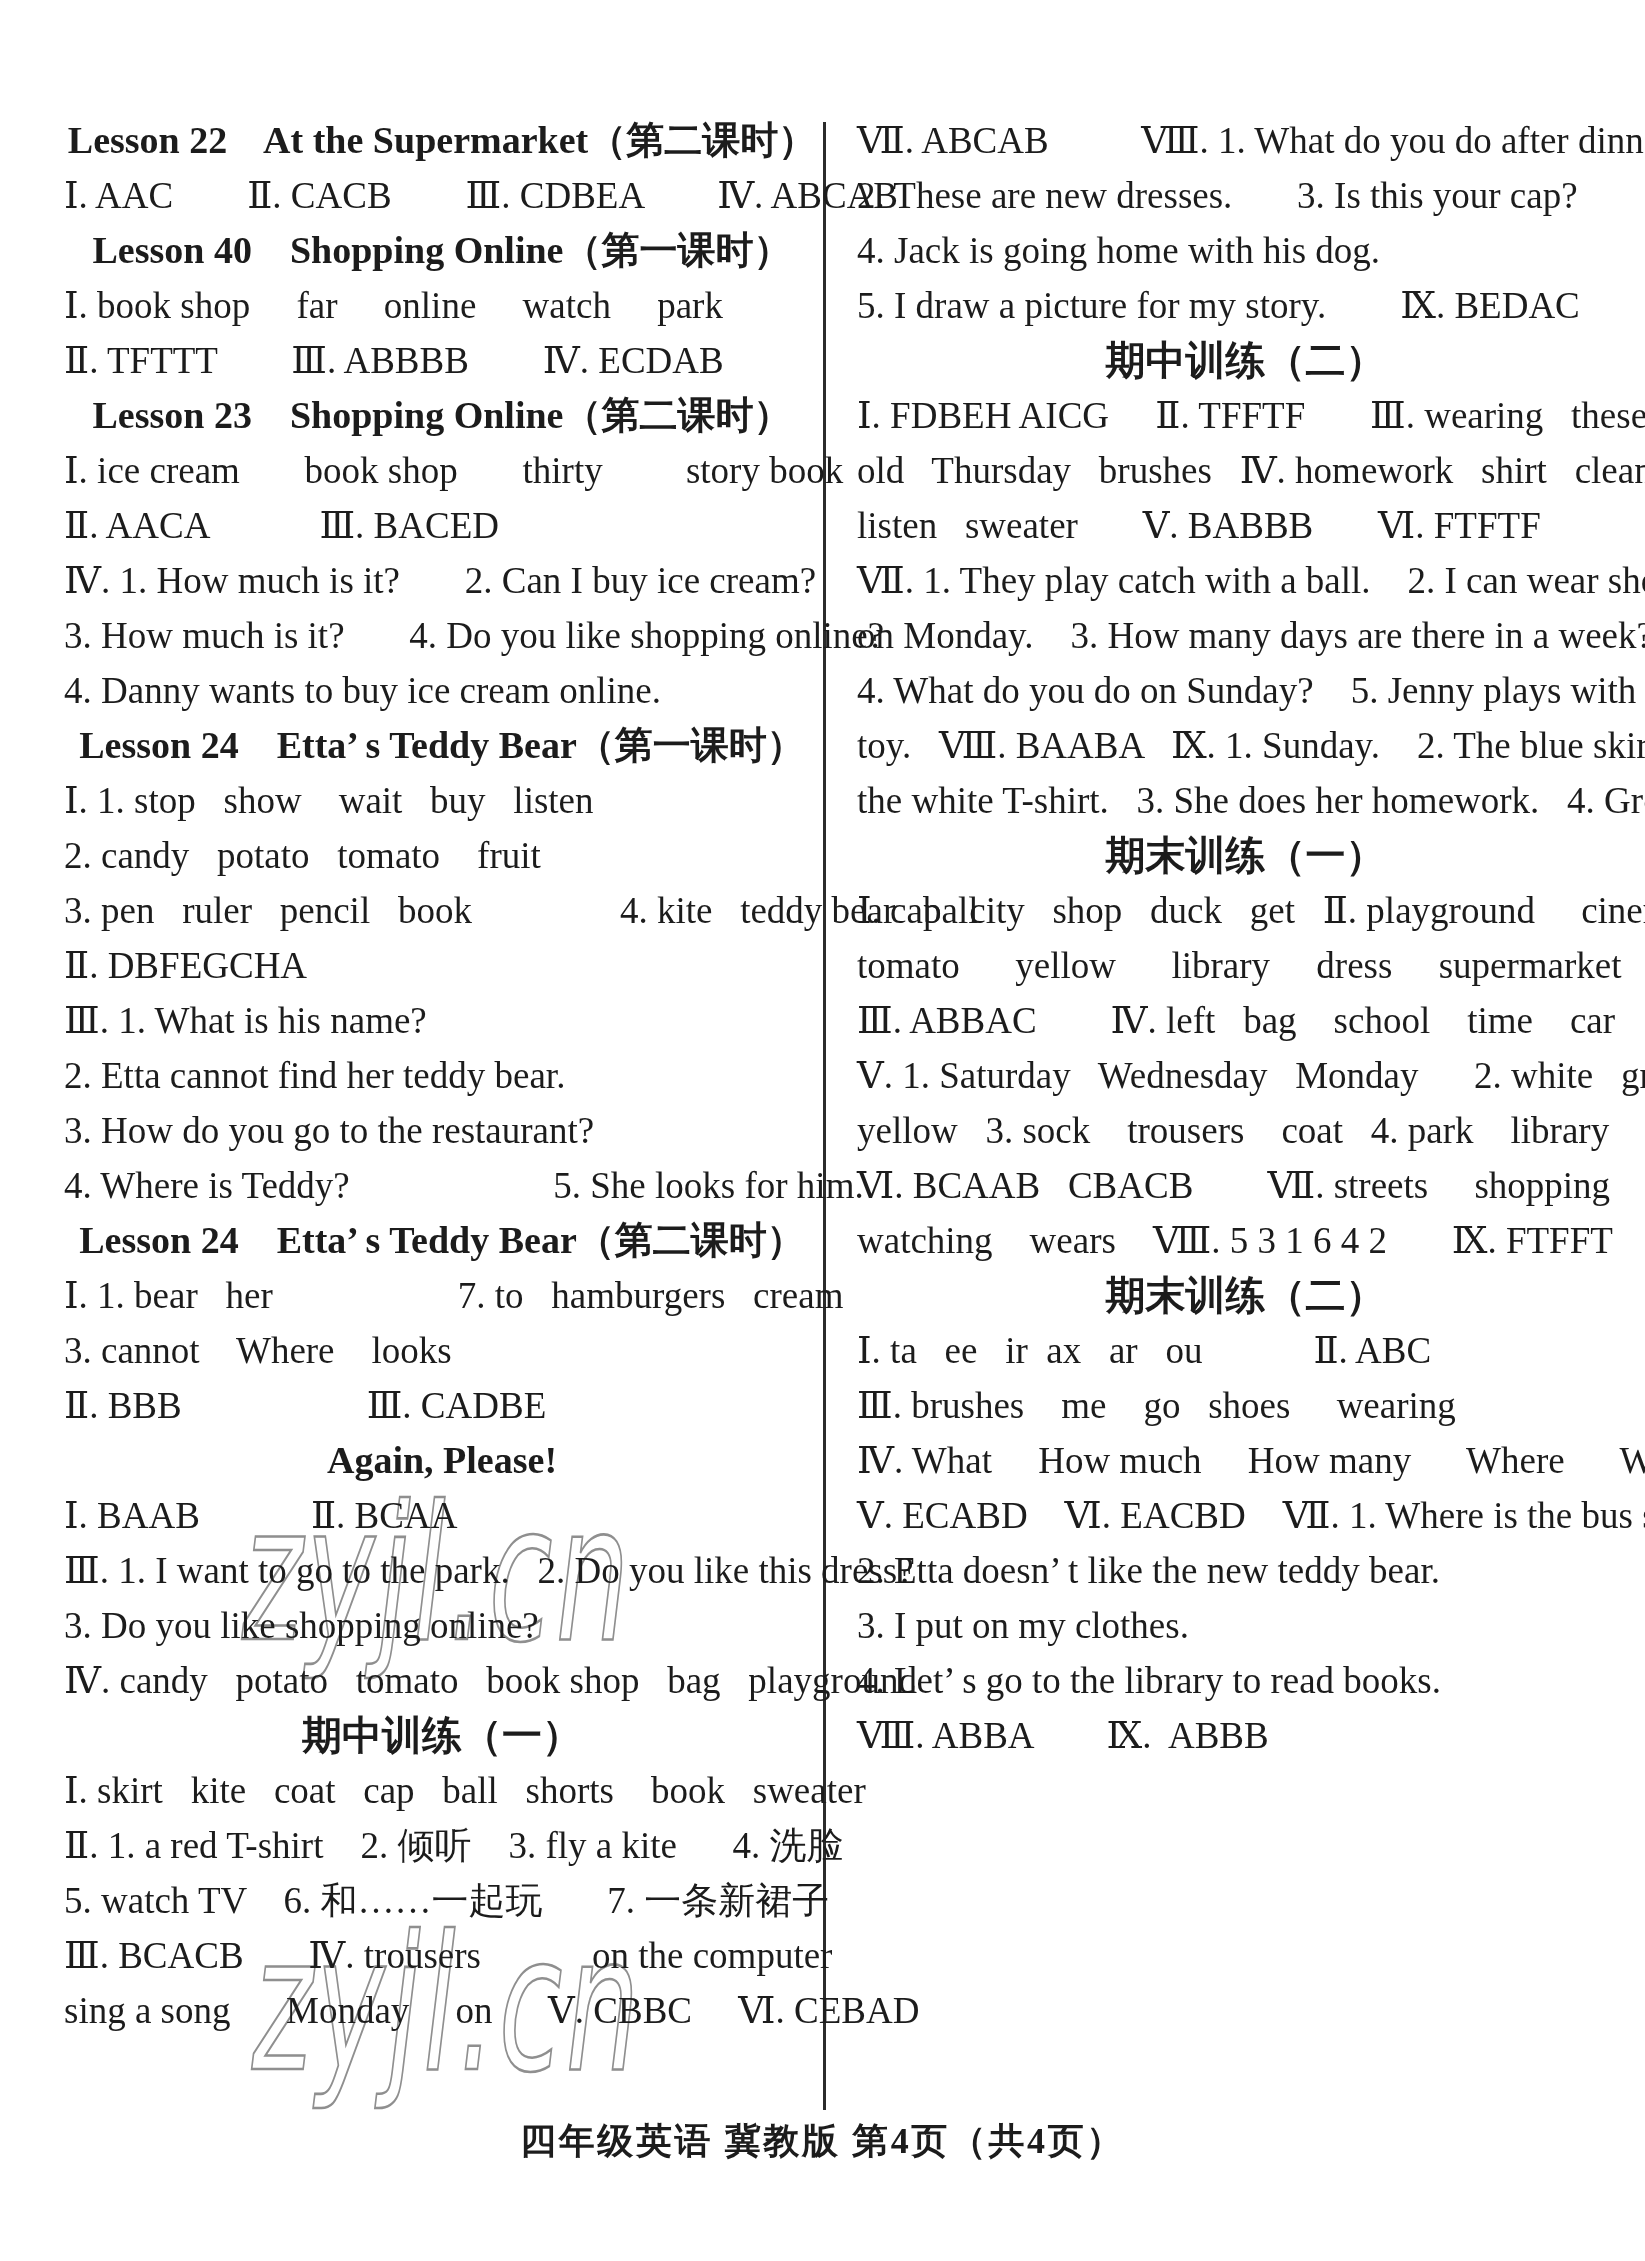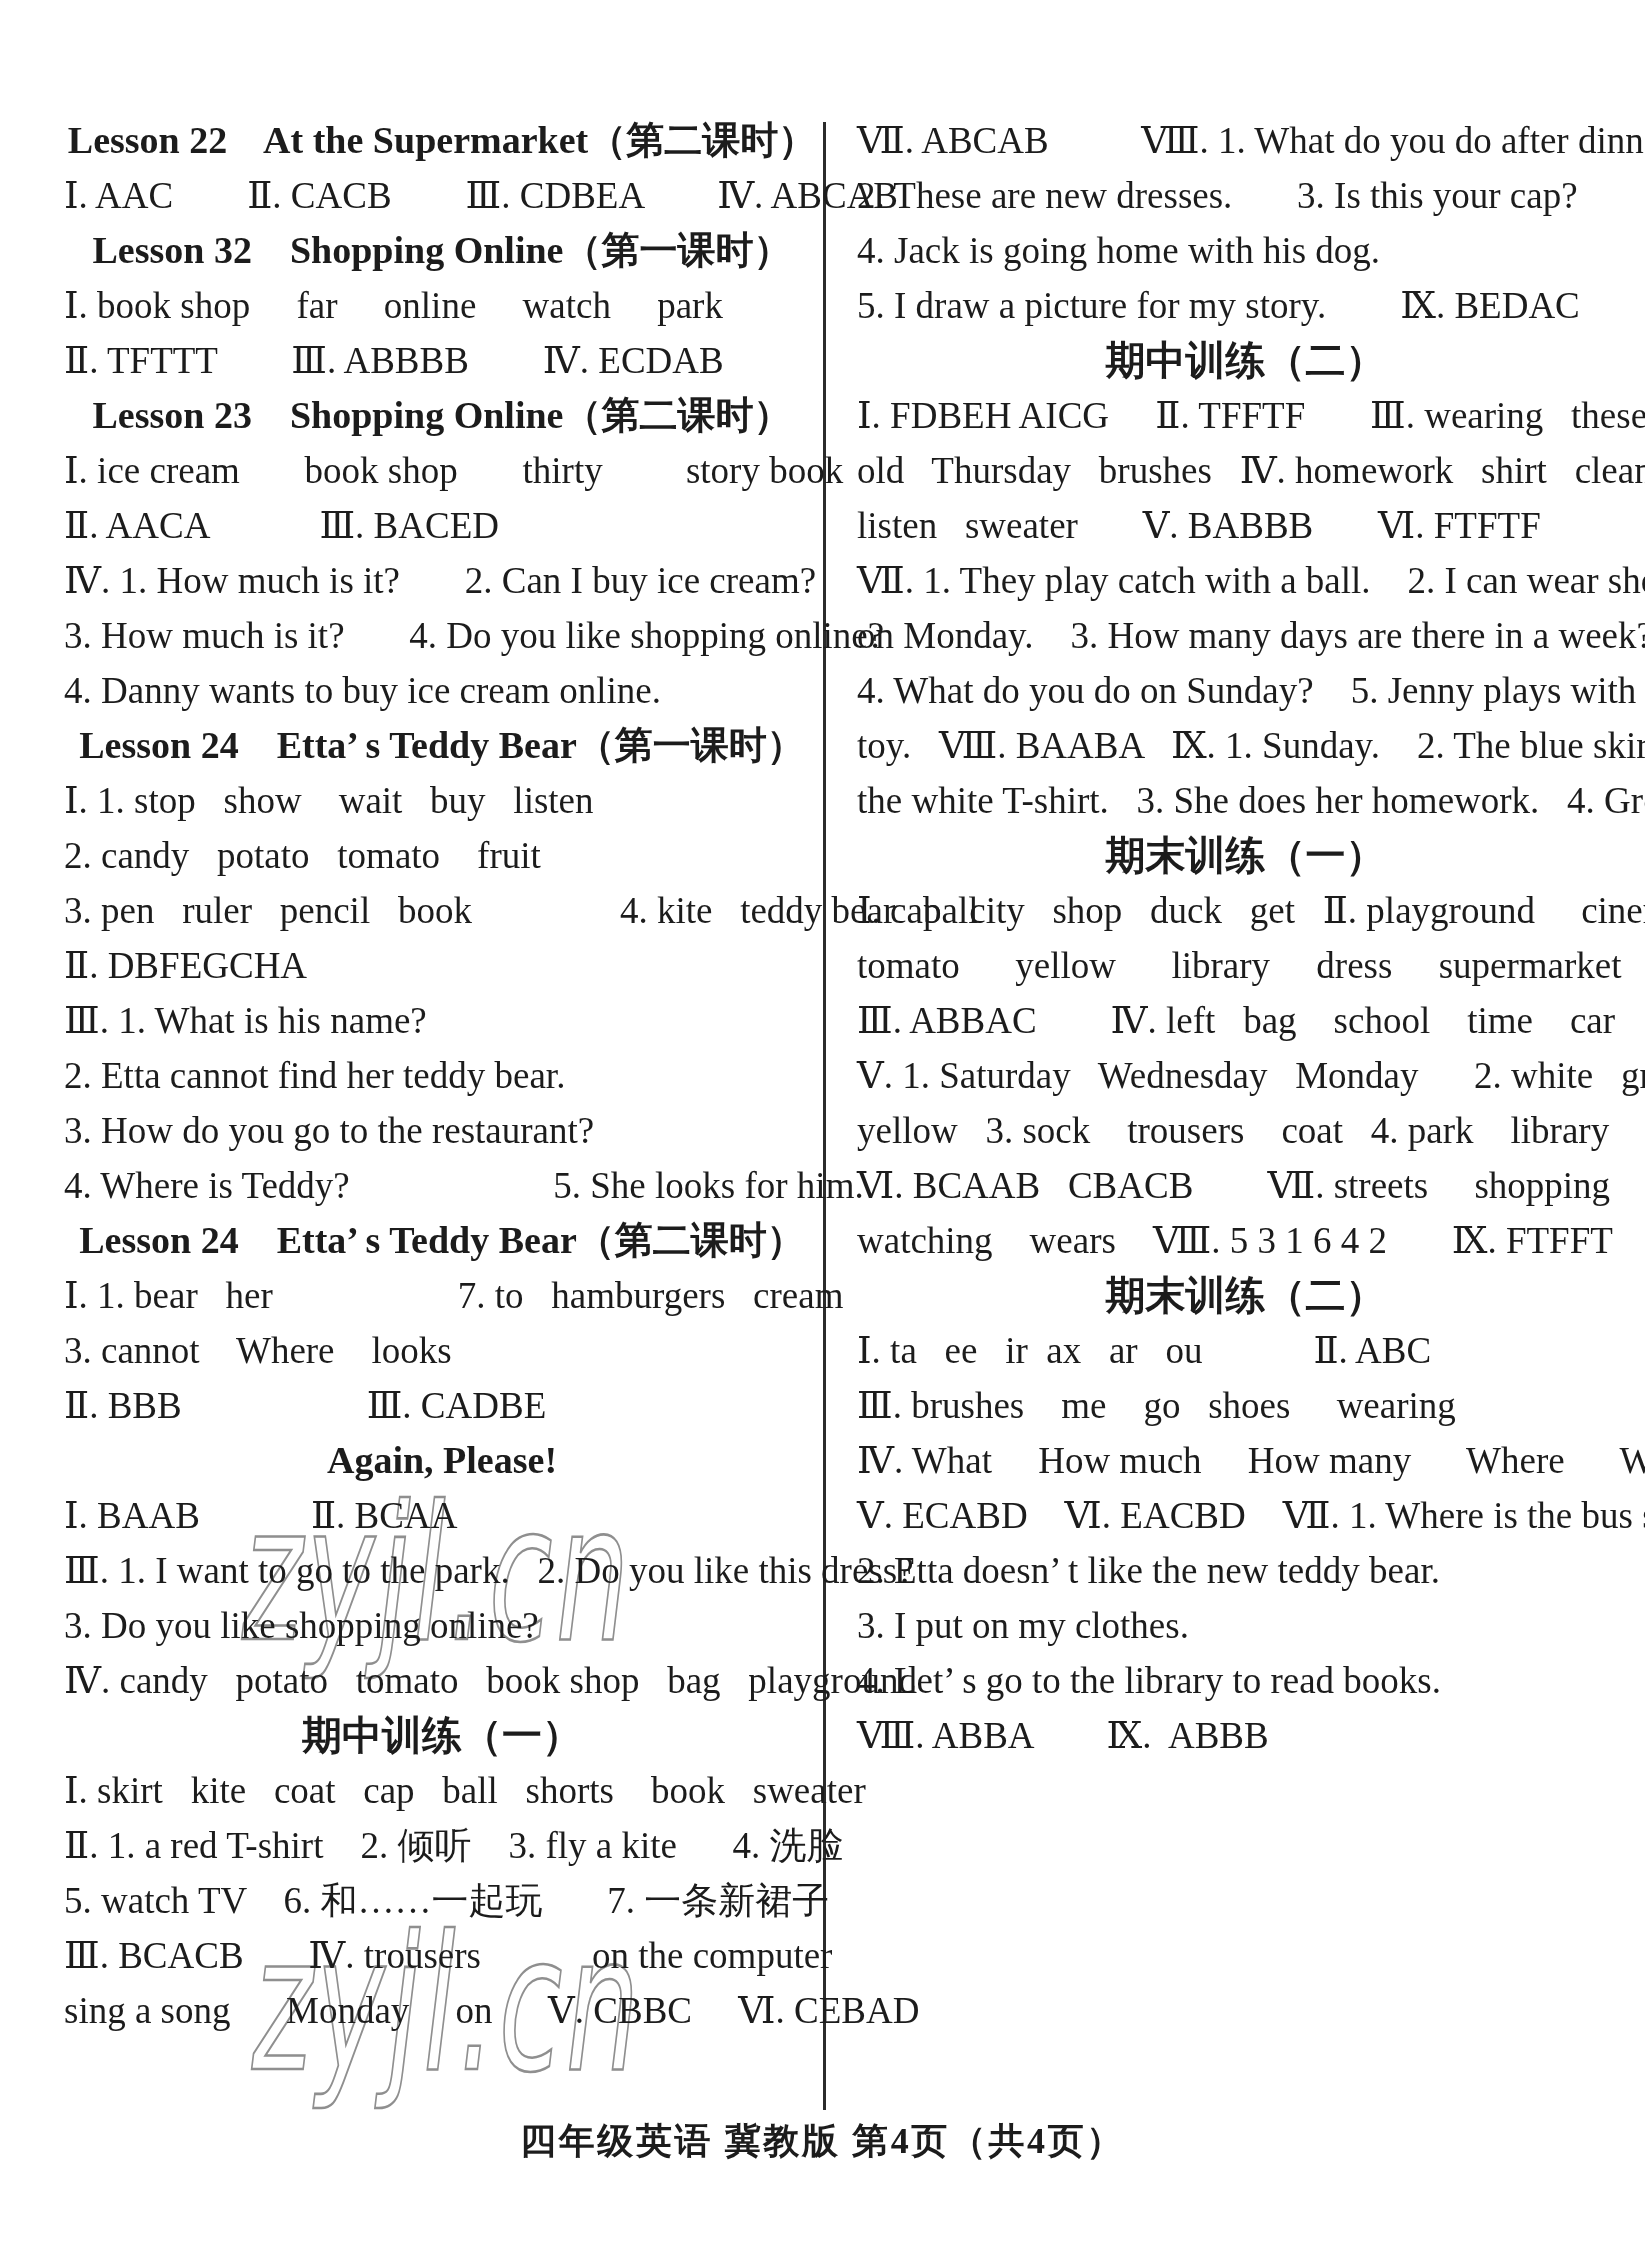--- a/index.html
+++ b/index.html
@@ -57,21 +57,21 @@
 
 <div class="page">
   <div class="divider"></div>
 
   <div class="watermark wm1">zyjl.cn</div>
   <div class="watermark wm2">zyjl.cn</div>
 
   <div class="column col-left" id="col-left">
       <div class="line title">Lesson 22    At the Supermarket（第二课时）</div>
       <div class="line body">Ⅰ. AAC        Ⅱ. CACB        Ⅲ. CDBEA        Ⅳ. ABCAB</div>
-      <div class="line title">Lesson 32    Shopping Online（第一课时）</div>
+      <div class="line title">Lesson 40    Shopping Online（第一课时）</div>
       <div class="line body">Ⅰ. book shop     far     online     watch     park</div>
       <div class="line body">Ⅱ. TFTTT        Ⅲ. ABBBB        Ⅳ. ECDAB</div>
       <div class="line title">Lesson 23    Shopping Online（第二课时）</div>
       <div class="line body">Ⅰ. ice cream       book shop       thirty         story book</div>
       <div class="line body">Ⅱ. AACA            Ⅲ. BACED</div>
       <div class="line body">Ⅳ. 1. How much is it?       2. Can I buy ice cream?</div>
       <div class="line body">3. How much is it?       4. Do you like shopping online?</div>
       <div class="line body">4. Danny wants to buy ice cream online.</div>
       <div class="line title">Lesson 24    Etta’ s Teddy Bear（第一课时）</div>
       <div class="line body">Ⅰ. 1. stop   show    wait   buy   listen</div>

